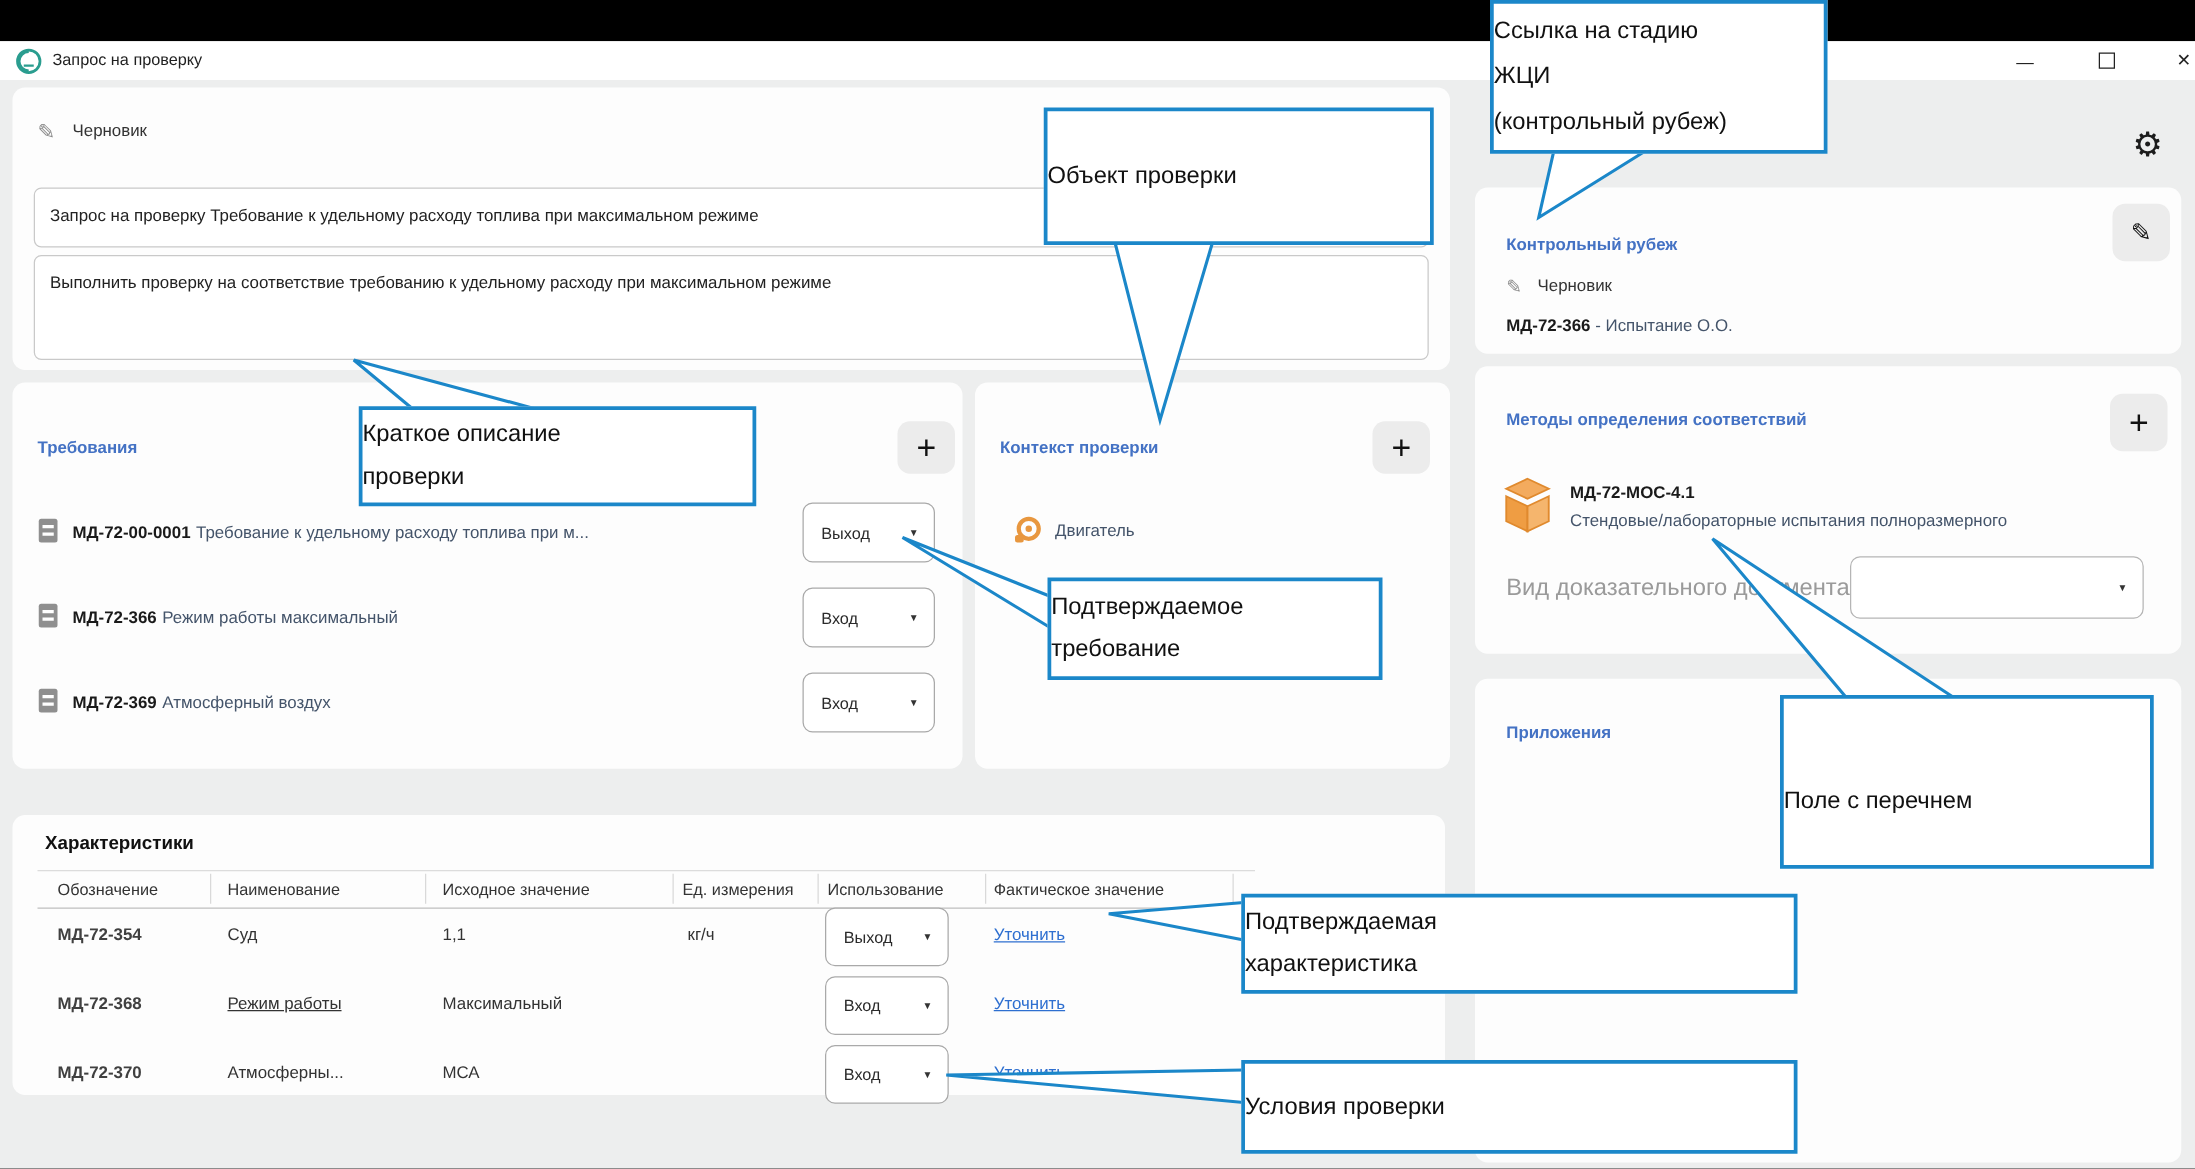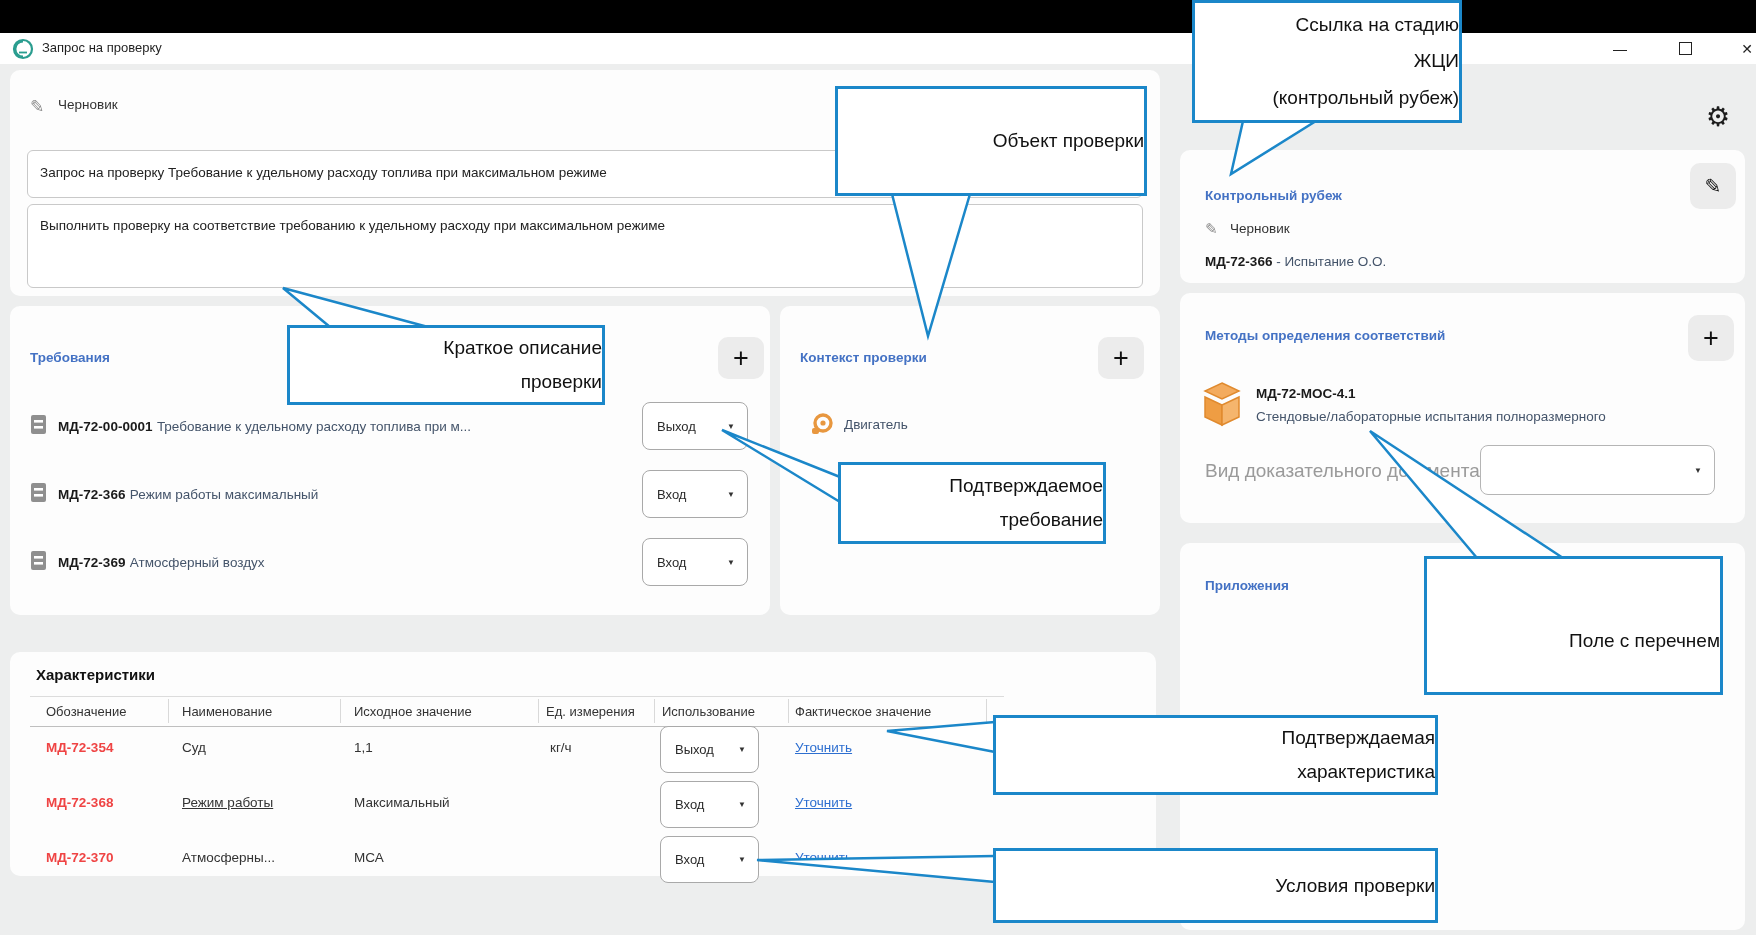--- a/index.html
+++ b/index.html
@@ -30,25 +30,25 @@
   .req-row{position:absolute;left:0;width:100%;height:46px;}
   .req-id{font-weight:bold;color:#1a1a1a;font-size:13.5px;}
   .req-text{color:#44546a;font-size:13.5px;}
   .pencil-gray{color:#8c8c8c;font-size:15px;}
   .status-text{font-size:13.5px;color:#333;}
   
   .tbl-head{position:absolute;font-size:13px;color:#333;}
   .tbl-sep{position:absolute;width:1px;background:#d9d9d9;}
   .tbl-line{position:absolute;height:1px;background:#bfbfbf;}
   .tbl-cell{position:absolute;font-size:13.5px;color:#333;}
-  .tbl-id{font-weight:bold;color:#ef4444;}
+  .tbl-id{font-weight:bold;color:#404040;}
   .link{color:#2e6fd0;text-decoration:underline;font-size:13.5px;cursor:pointer;}
   
   .callout{position:absolute;background:#fff;border:3px solid var(--callout);z-index:6;
-           display:flex;flex-direction:column;align-items:flex-end;justify-content:center;
+           display:flex;flex-direction:column;align-items:flex-start;justify-content:center;
            font-size:19px;color:#111;text-align:center;line-height:1.55;}
   #tails{position:absolute;left:0;top:0;z-index:5;pointer-events:none;}
   .muted-label{font-size:19px;color:#9a9a9a;}
   .gear{position:absolute;font-size:27px;color:#1c1c1c;}
 </style>
 </head>
 <body>
 
 <div id="stage">
 

